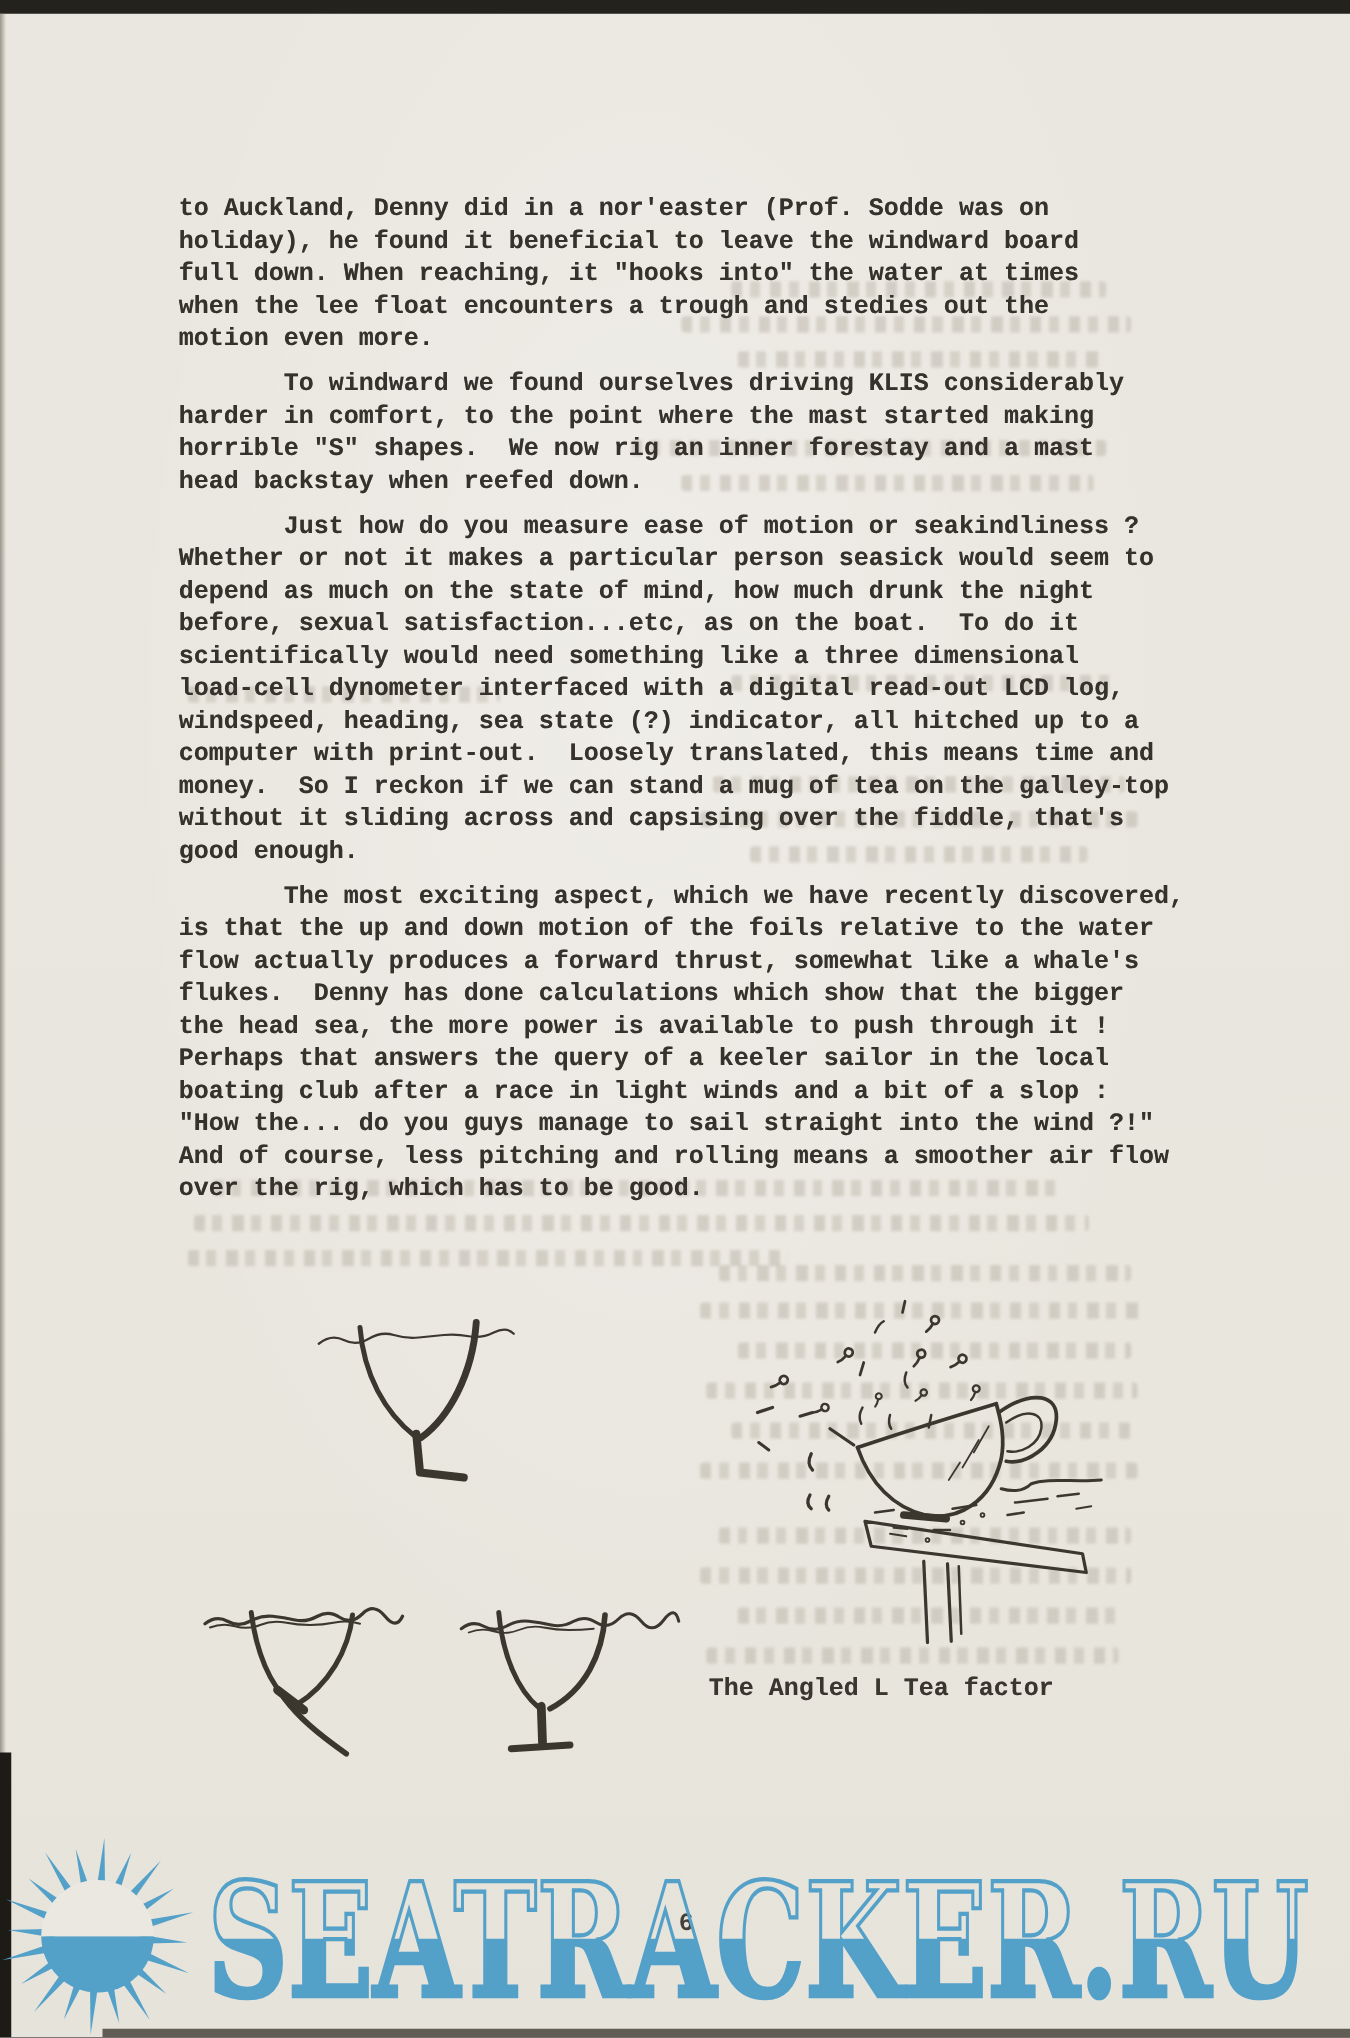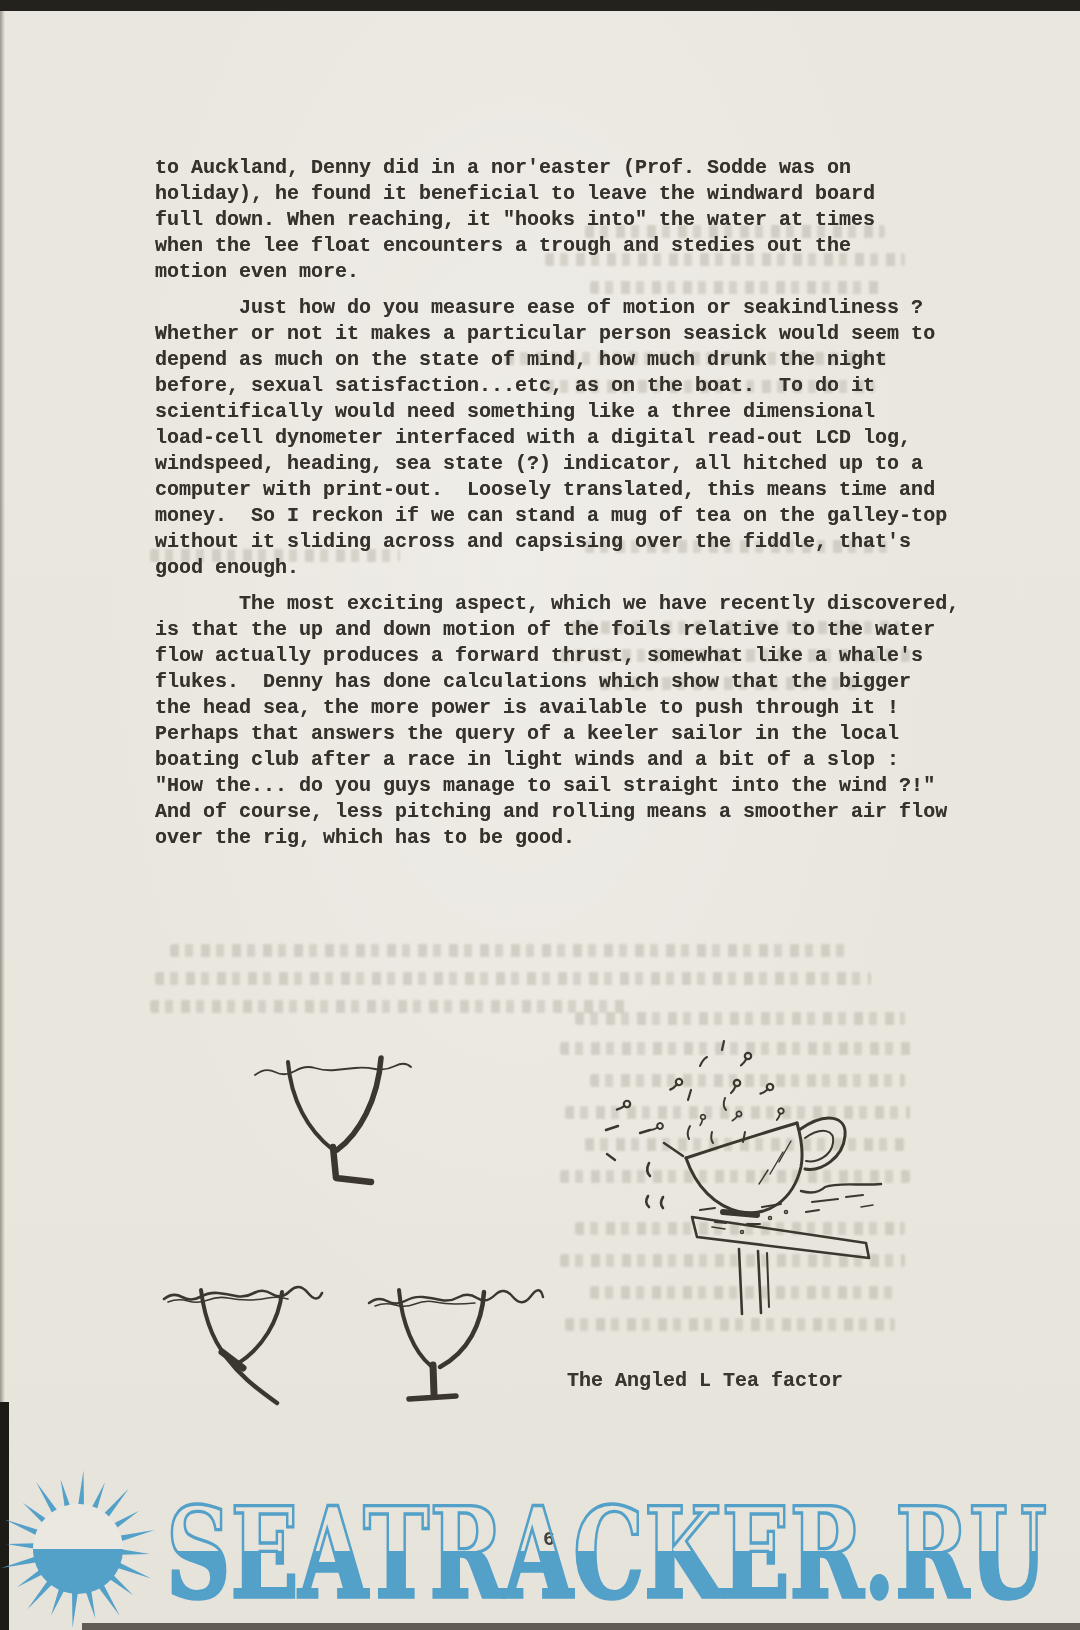--- a/index.html
+++ b/index.html
@@ -15,26 +15,26 @@
   .edge-left-upper { position:absolute; left:0; top:11px; width:5px; height:1394px;
                      background:linear-gradient(to right,#8d887d,rgba(141,136,125,0)); opacity:.85; }
   .edge-left-lower { position:absolute; left:0; top:1402px; width:9px; height:228px; background:#1c1b16; }
   .edge-bottom { position:absolute; left:82px; top:1623px; width:998px; height:7px; background:#49453c; opacity:.85; }
   
   .ghost { position:absolute; height:13px; border-radius:3px; opacity:.38; filter:blur(1.3px);
     background:repeating-linear-gradient(90deg,#aaa496 0 9px,rgba(0,0,0,0) 9px 15px,#b3ad9f 15px 23px,rgba(0,0,0,0) 23px 31px); }
   
   .typewritten { position:absolute; left:143px; top:155px; width:830px; }
   .typewritten p {
-    margin:0 0 10px 12px; font-size:20px; line-height:26px; font-weight:bold;
+    margin:0 0 10px 0; font-size:20px; line-height:26px; font-weight:bold;
     white-space:pre; color:#35312b; letter-spacing:0;
     text-shadow:0 0 .5px rgba(53,49,43,.55);
   }
   .caption {
-    position:absolute; left:567px; top:1369px; font-size:20px; line-height:24px;
+    position:absolute; left:567px; top:1340px; font-size:20px; line-height:24px;
     font-weight:bold; white-space:pre; color:#3a362f; text-shadow:0 0 .5px rgba(53,49,43,.5);
   }
   .page-number {
     position:absolute; left:543px; top:1528px; font-size:20px; font-weight:bold;
     color:#45413a; z-index:6;
   }
   
   svg.sketches { position:absolute; left:0; top:1000px; width:1080px; height:430px; }
   svg.sketches path, svg.sketches circle { stroke:#3b372f; stroke-linecap:round; stroke-linejoin:round; fill:none; }
   
@@ -78,20 +78,24 @@
     <div class="ghost" style="left:590px;top:1286px;width:310px"></div>
     <div class="ghost" style="left:565px;top:1318px;width:330px"></div>
   </div>
 
   <main class="typewritten">
     <p>to Auckland, Denny did in a nor'easter (Prof. Sodde was on
 holiday), he found it beneficial to leave the windward board
 full down. When reaching, it "hooks into" the water at times
 when the lee float encounters a trough and stedies out the
 motion even more.</p>
+    <p>       To windward we found ourselves driving KLIS considerably
+harder in comfort, to the point where the mast started making
+horrible "S" shapes.  We now rig an inner forestay and a mast
+head backstay when reefed down.</p>
     <p>       Just how do you measure ease of motion or seakindliness ?
 Whether or not it makes a particular person seasick would seem to
 depend as much on the state of mind, how much drunk the night
 before, sexual satisfaction...etc, as on the boat.  To do it
 scientifically would need something like a three dimensional
 load-cell dynometer interfaced with a digital read-out LCD log,
 windspeed, heading, sea state (?) indicator, all hitched up to a
 computer with print-out.  Loosely translated, this means time and
 money.  So I reckon if we can stand a mug of tea on the galley-top
 without it sliding across and capsising over the fiddle, that's

